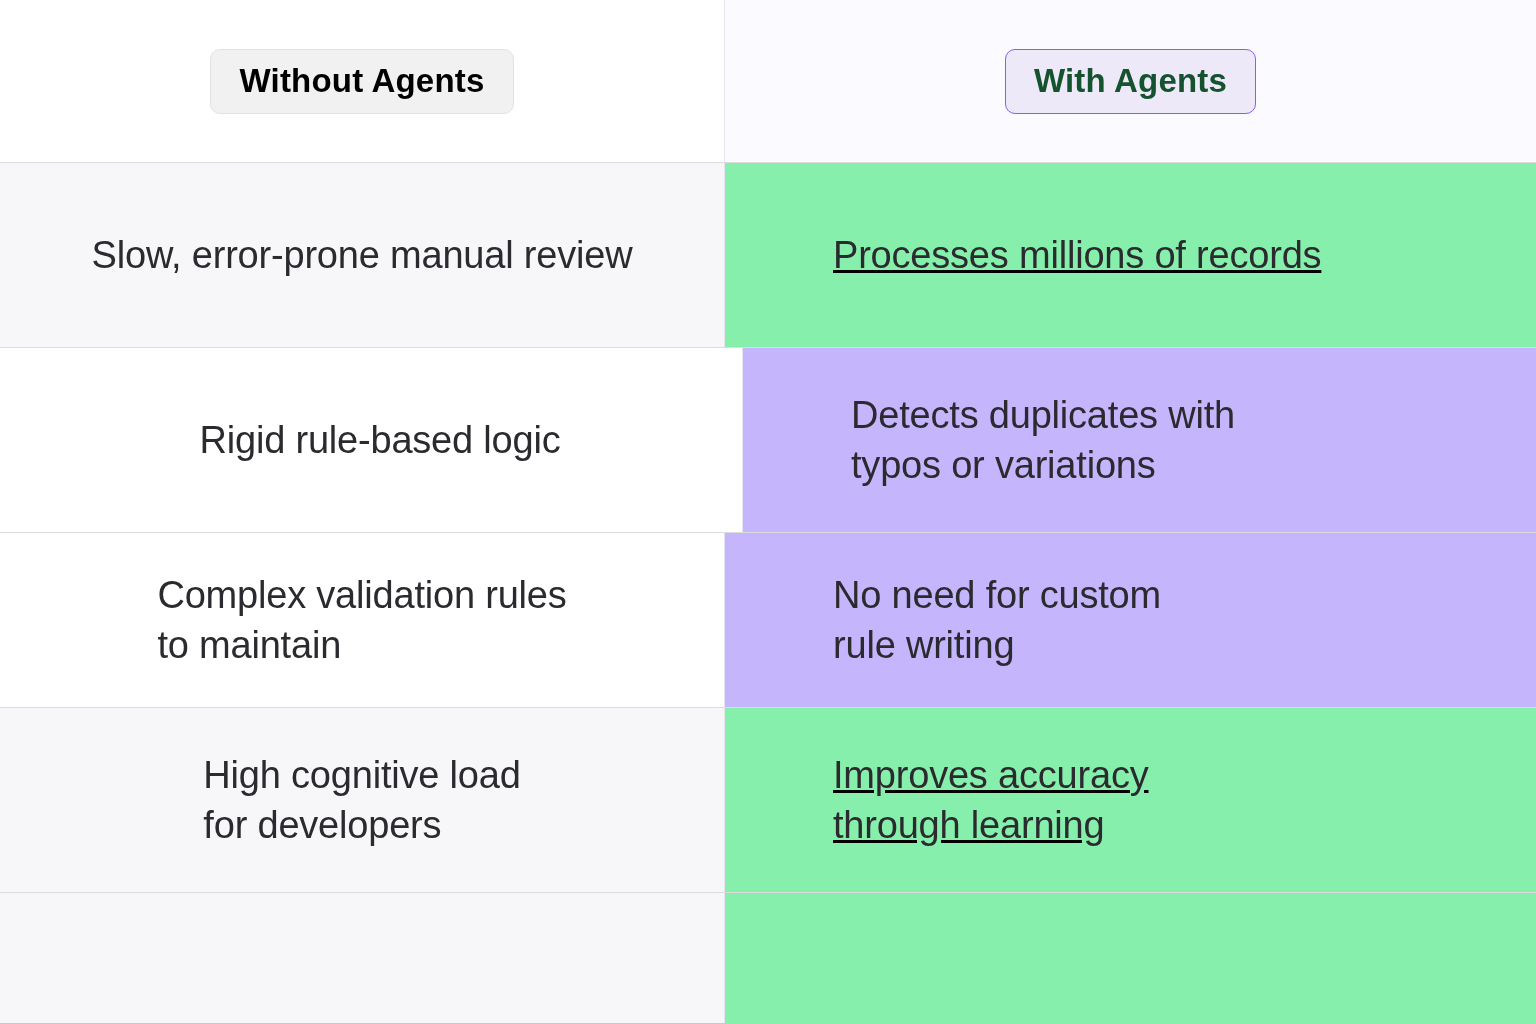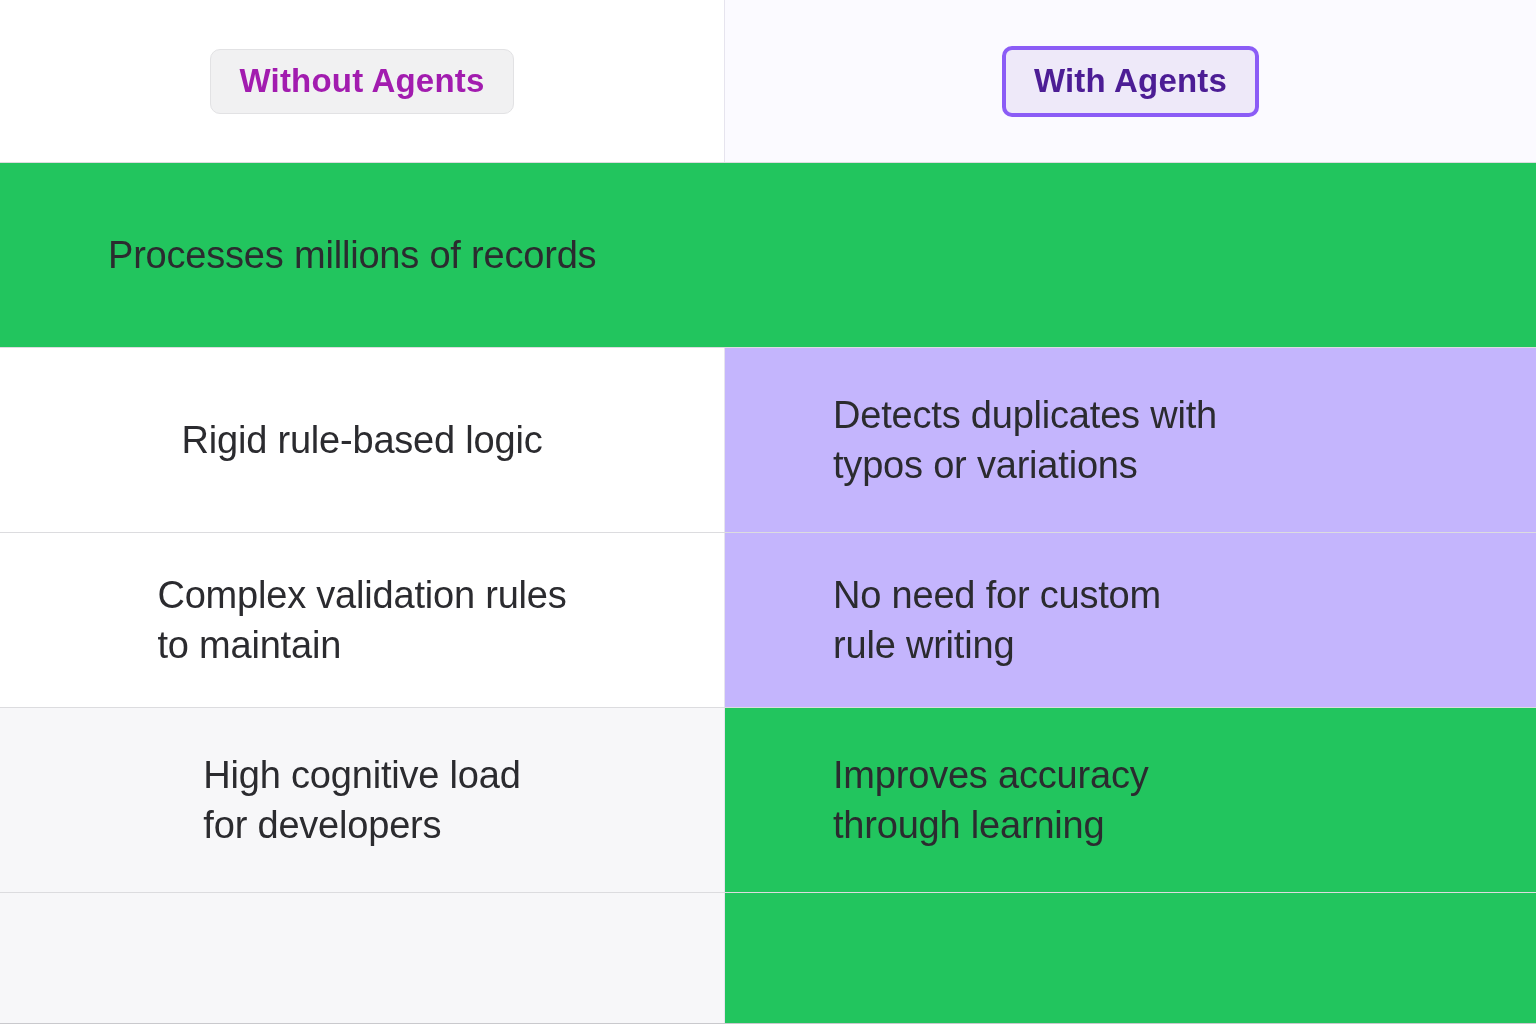--- a/index.html
+++ b/index.html
@@ -56,42 +56,42 @@
     border-radius: 10px;
     font-size: 33px;
     font-weight: bold;
     letter-spacing: 0.2px;
     line-height: 1;
     white-space: nowrap;
   }
   .pill.neutral {
     background: #f1f1f2;
     border: 1px solid #e2e2e4;
-    color: #a21caf;
+    color: #000000;
   }
   .pill.accent {
     background: #eee9f9;
-    border: 4px solid #8b5cf6;
-    color: #4c1d95;
+    border: 1px solid #8b5cf6;
+    color: #14532d;
   }
 
   
   .table-body {
     display: flex;
     flex-direction: column;
     flex: 1 1 auto;
   }
 
   .row {
     display: flex;
     box-sizing: border-box;
     border-bottom: 1.5px solid #dcdcdf;
   }
   .row.r1 { height: 185px; flex: 0 0 185px; }
-  .row.r2 { height: 185px; flex: 0 0 185px; }
+  .row.r2 { height: 185px; flex: 0 0 185px; padding-left: 18px; }
   .row.r3 { height: 185px; flex: 0 0 185px; }
   .row.r4 { height: 175px; flex: 0 0 175px; }
   .row.r5 { flex: 1 1 auto; border-bottom: 1.5px solid #c9c9cd; }
 
   .cell {
     display: flex;
     align-items: center;
     justify-content: center;
     box-sizing: border-box;
     padding: 0 26px;
@@ -102,21 +102,21 @@
     border-right: 1.5px solid #e6e4ee;
   }
   .cell.right {
     flex: 1 1 auto;
     justify-content: flex-start;
     padding-left: 108px;
   }
 
   
   .row.shade .cell.left  { background: #f7f7f9; }
-  .row.shade .cell.right { background: #22c55e; }
+  .row.shade .cell.right { background: #86efac; text-decoration: underline; }
   .row.plain .cell.left  { background: #ffffff; }
   .row.plain .cell.right { background: #c4b5fd; }
 
   .cell-text {
     font-size: 38px;
     line-height: 1.32;
     color: #2b2b2f;
     text-align: left;
     white-space: pre-line;
     font-weight: 400;
@@ -133,20 +133,23 @@
       <span class="pill neutral">Without Agents</span>
     </div>
     <div class="header-cell right">
       <span class="pill accent">With Agents</span>
     </div>
   </div>
 
   <div class="table-body">
 
     <div class="row r1 shade">
+      <div class="cell left">
+        <span class="cell-text">Slow, error-prone manual review</span>
+      </div>
       <div class="cell right">
         <span class="cell-text">Processes millions of records</span>
       </div>
     </div>
 
     <div class="row r2 plain">
       <div class="cell left">
         <span class="cell-text">Rigid rule-based logic</span>
       </div>
       <div class="cell right">

